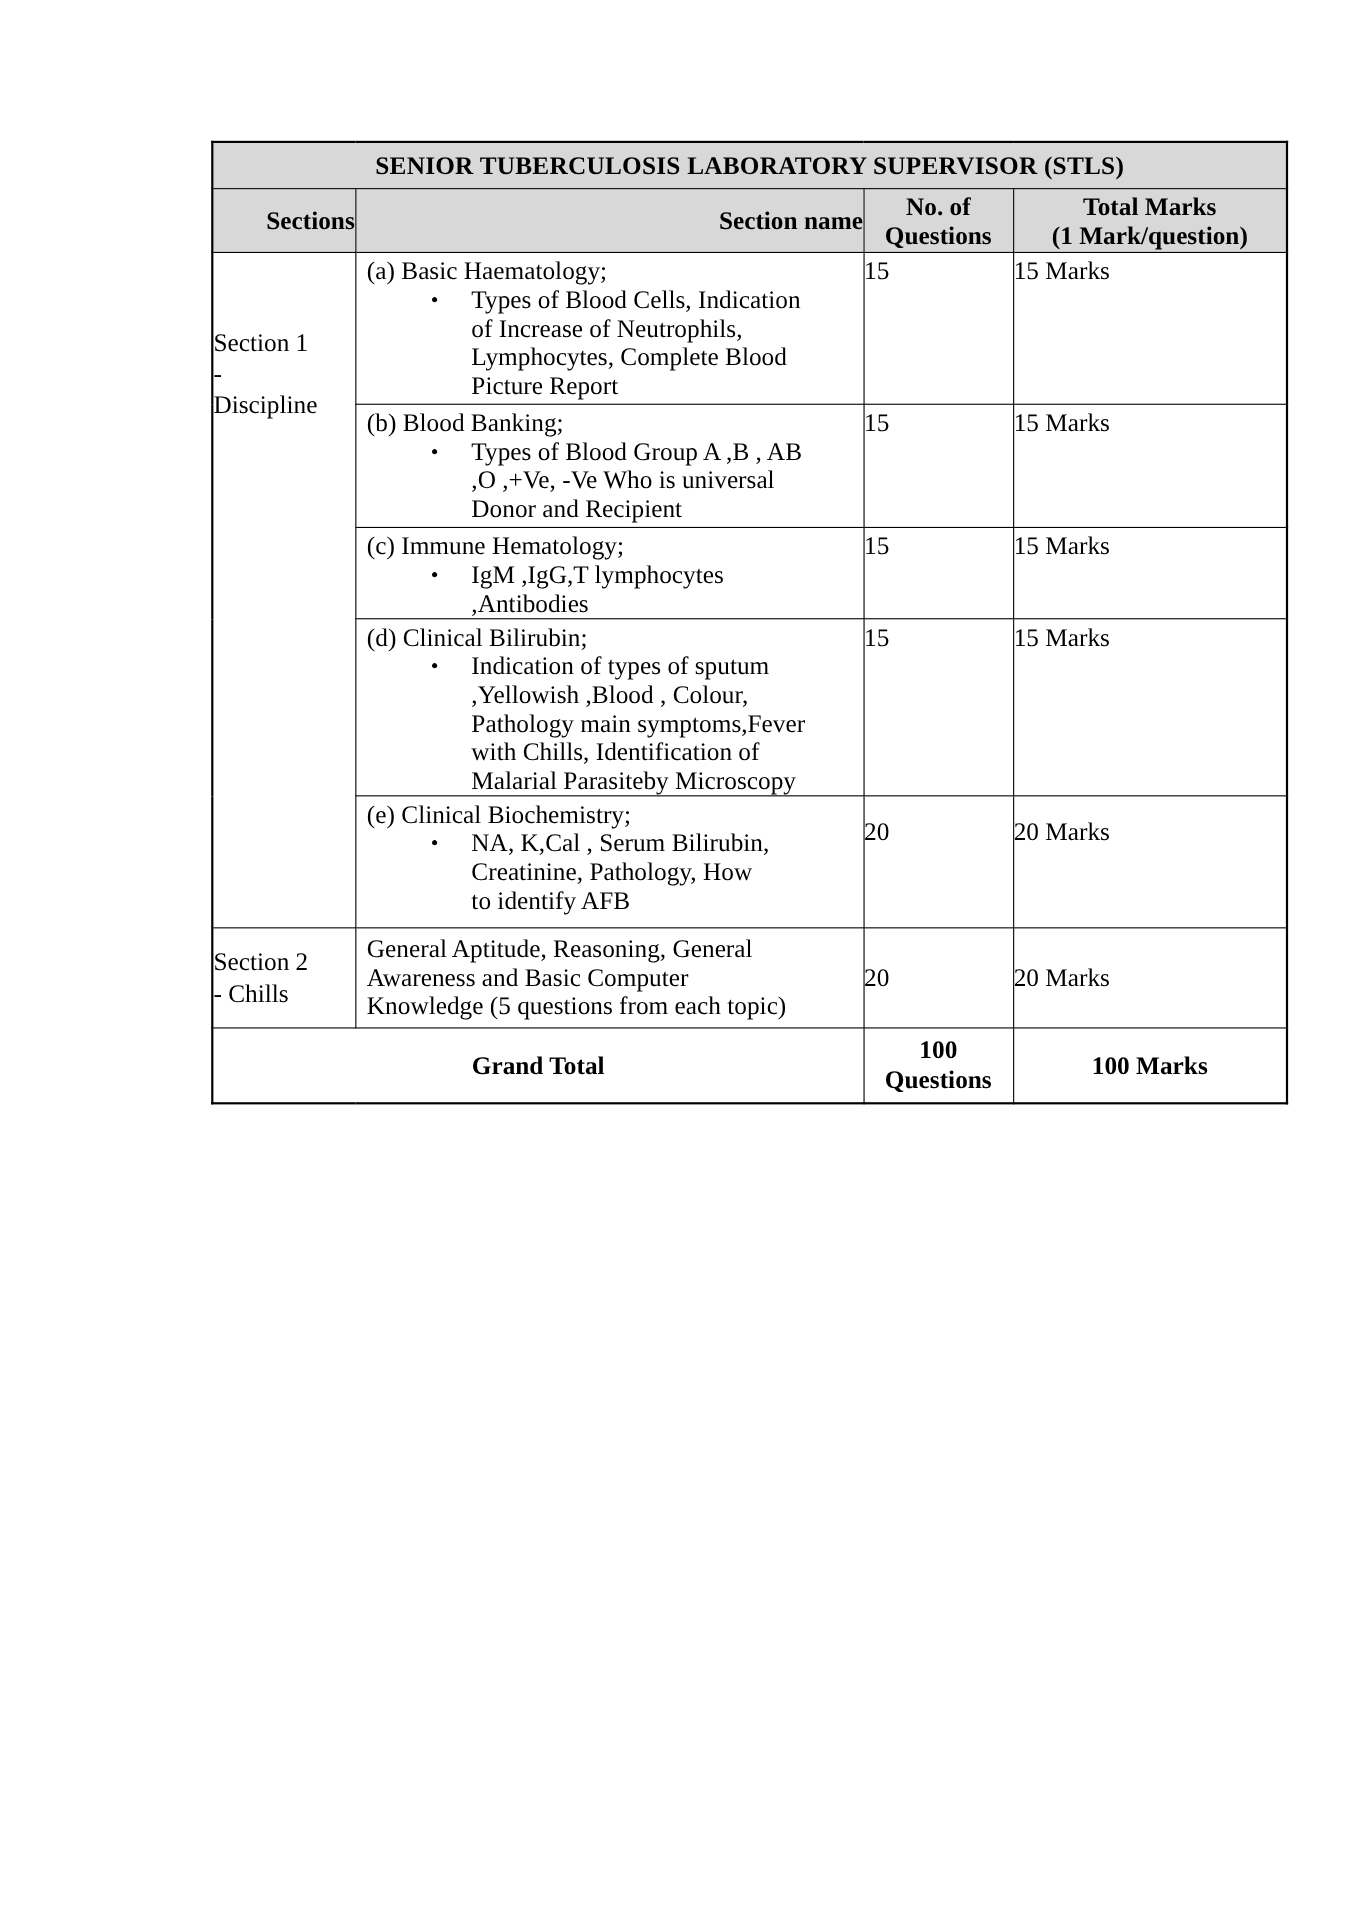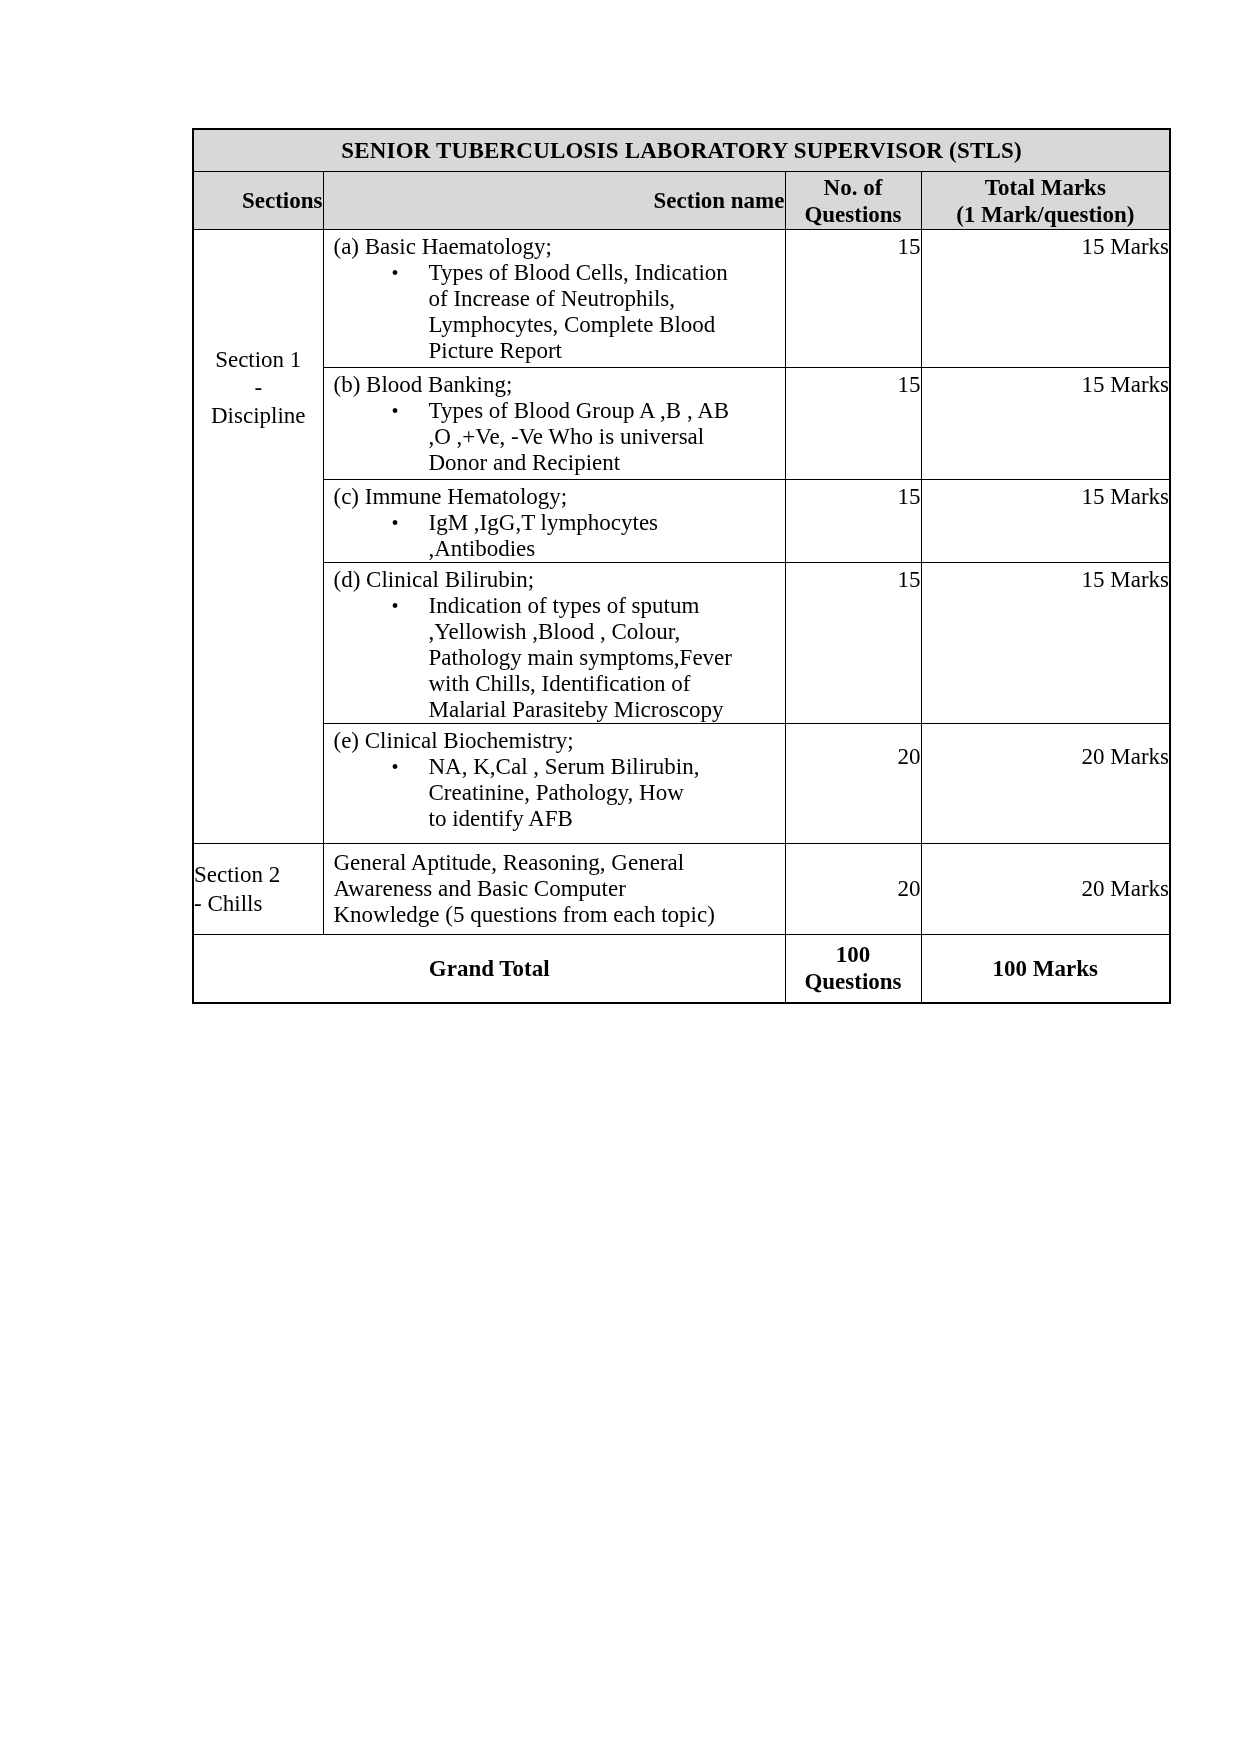--- a/index.html
+++ b/index.html
@@ -22,27 +22,27 @@
   tr.title-row td{
     height:41px;background:#d8d8d8;text-align:center;vertical-align:middle;
     font-weight:bold;font-size:23px;letter-spacing:0.2px;
   }
   tr.header-row td{
     height:57px;background:#d8d8d8;font-weight:bold;vertical-align:middle;
   }
   td.h-left{padding-left:12px;text-align:right}
   td.h-center{text-align:center;line-height:27px}
   td.name-cell{padding:4px 2px 0 10px}
-  td.num-cell,td.marks-cell{text-align:right;padding-top:4px}
+  td.num-cell,td.marks-cell{text-align:left;padding-top:4px}
   td.v-mid{vertical-align:middle;padding-top:0}
   td.pad-e{padding-top:20px}
   .bullet-row{display:flex;margin-left:58px}
   .bullet-dot{width:37px;flex:none;font-size:20px}
   .bullet-text{flex:1 1 auto}
-  td.span-cell{vertical-align:top;text-align:center;padding-top:116px;line-height:28px}
+  td.span-cell{vertical-align:top;text-align:left;padding-top:68px;line-height:28px}
   td.sec2-cell{vertical-align:middle;text-align:left;line-height:29px}
   tr.row-a{height:138px}
   tr.row-b{height:112px}
   tr.row-c{height:80px}
   tr.row-d{height:160px}
   tr.row-e{height:120px}
   tr.row-s2{height:91px}
   tr.row-gt{height:68px}
   tr.row-gt td{font-weight:bold;vertical-align:middle;text-align:center;line-height:27px}
 </style>

